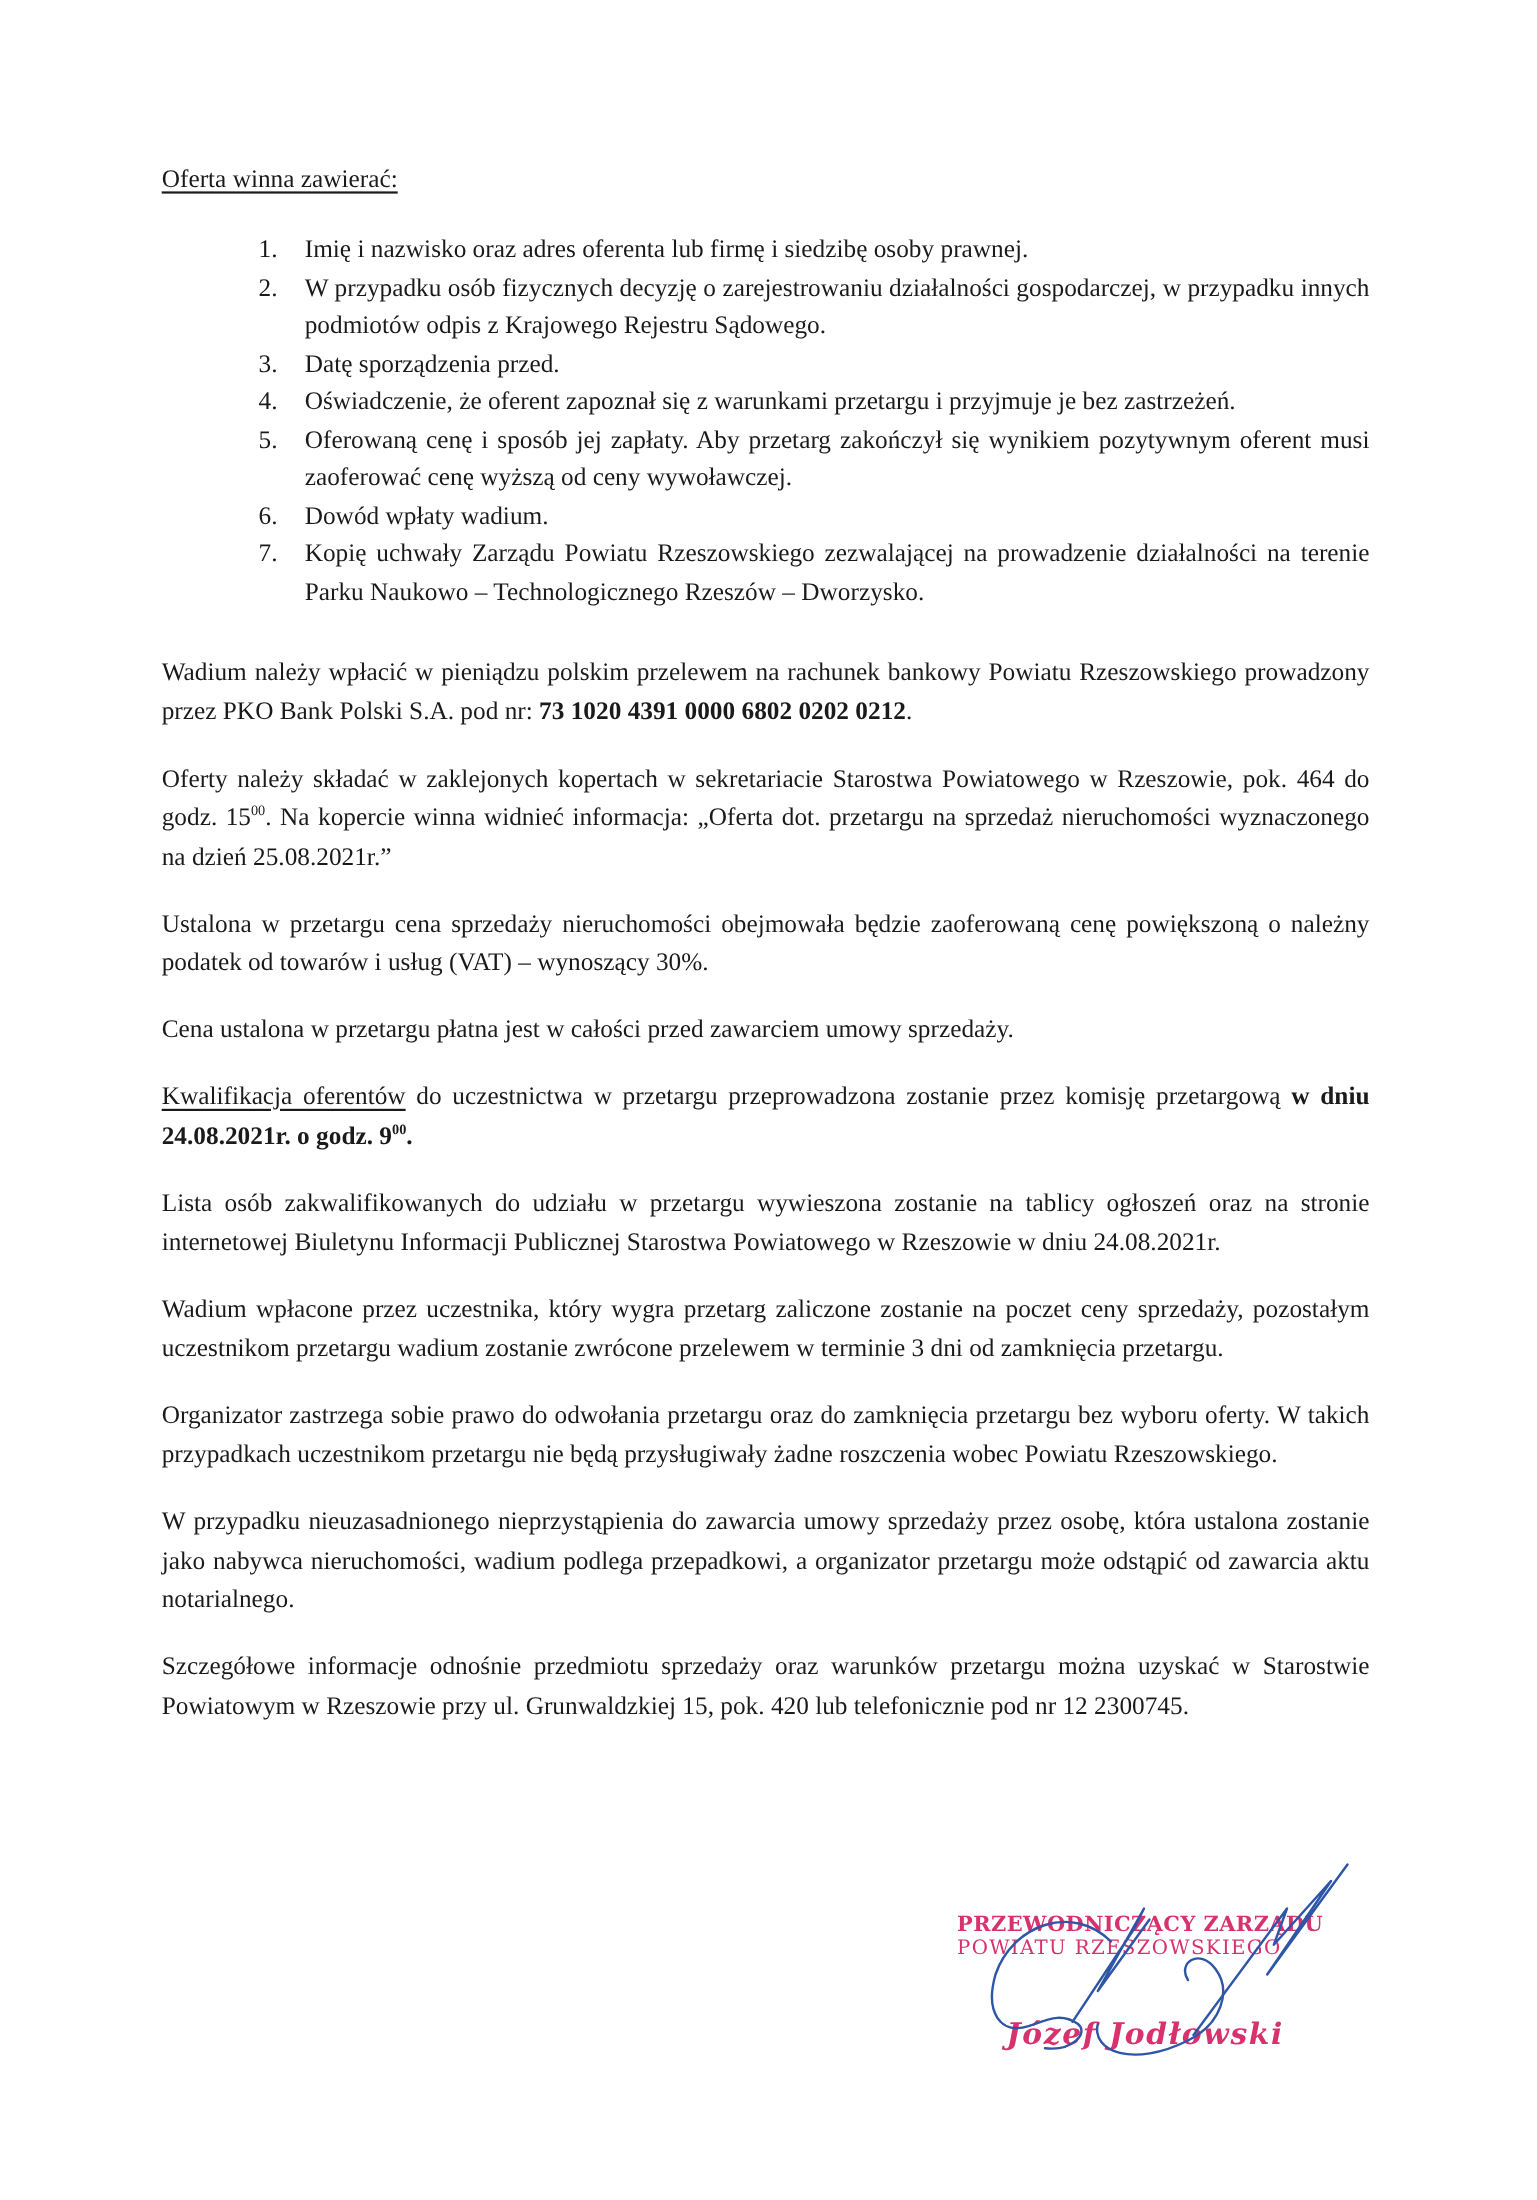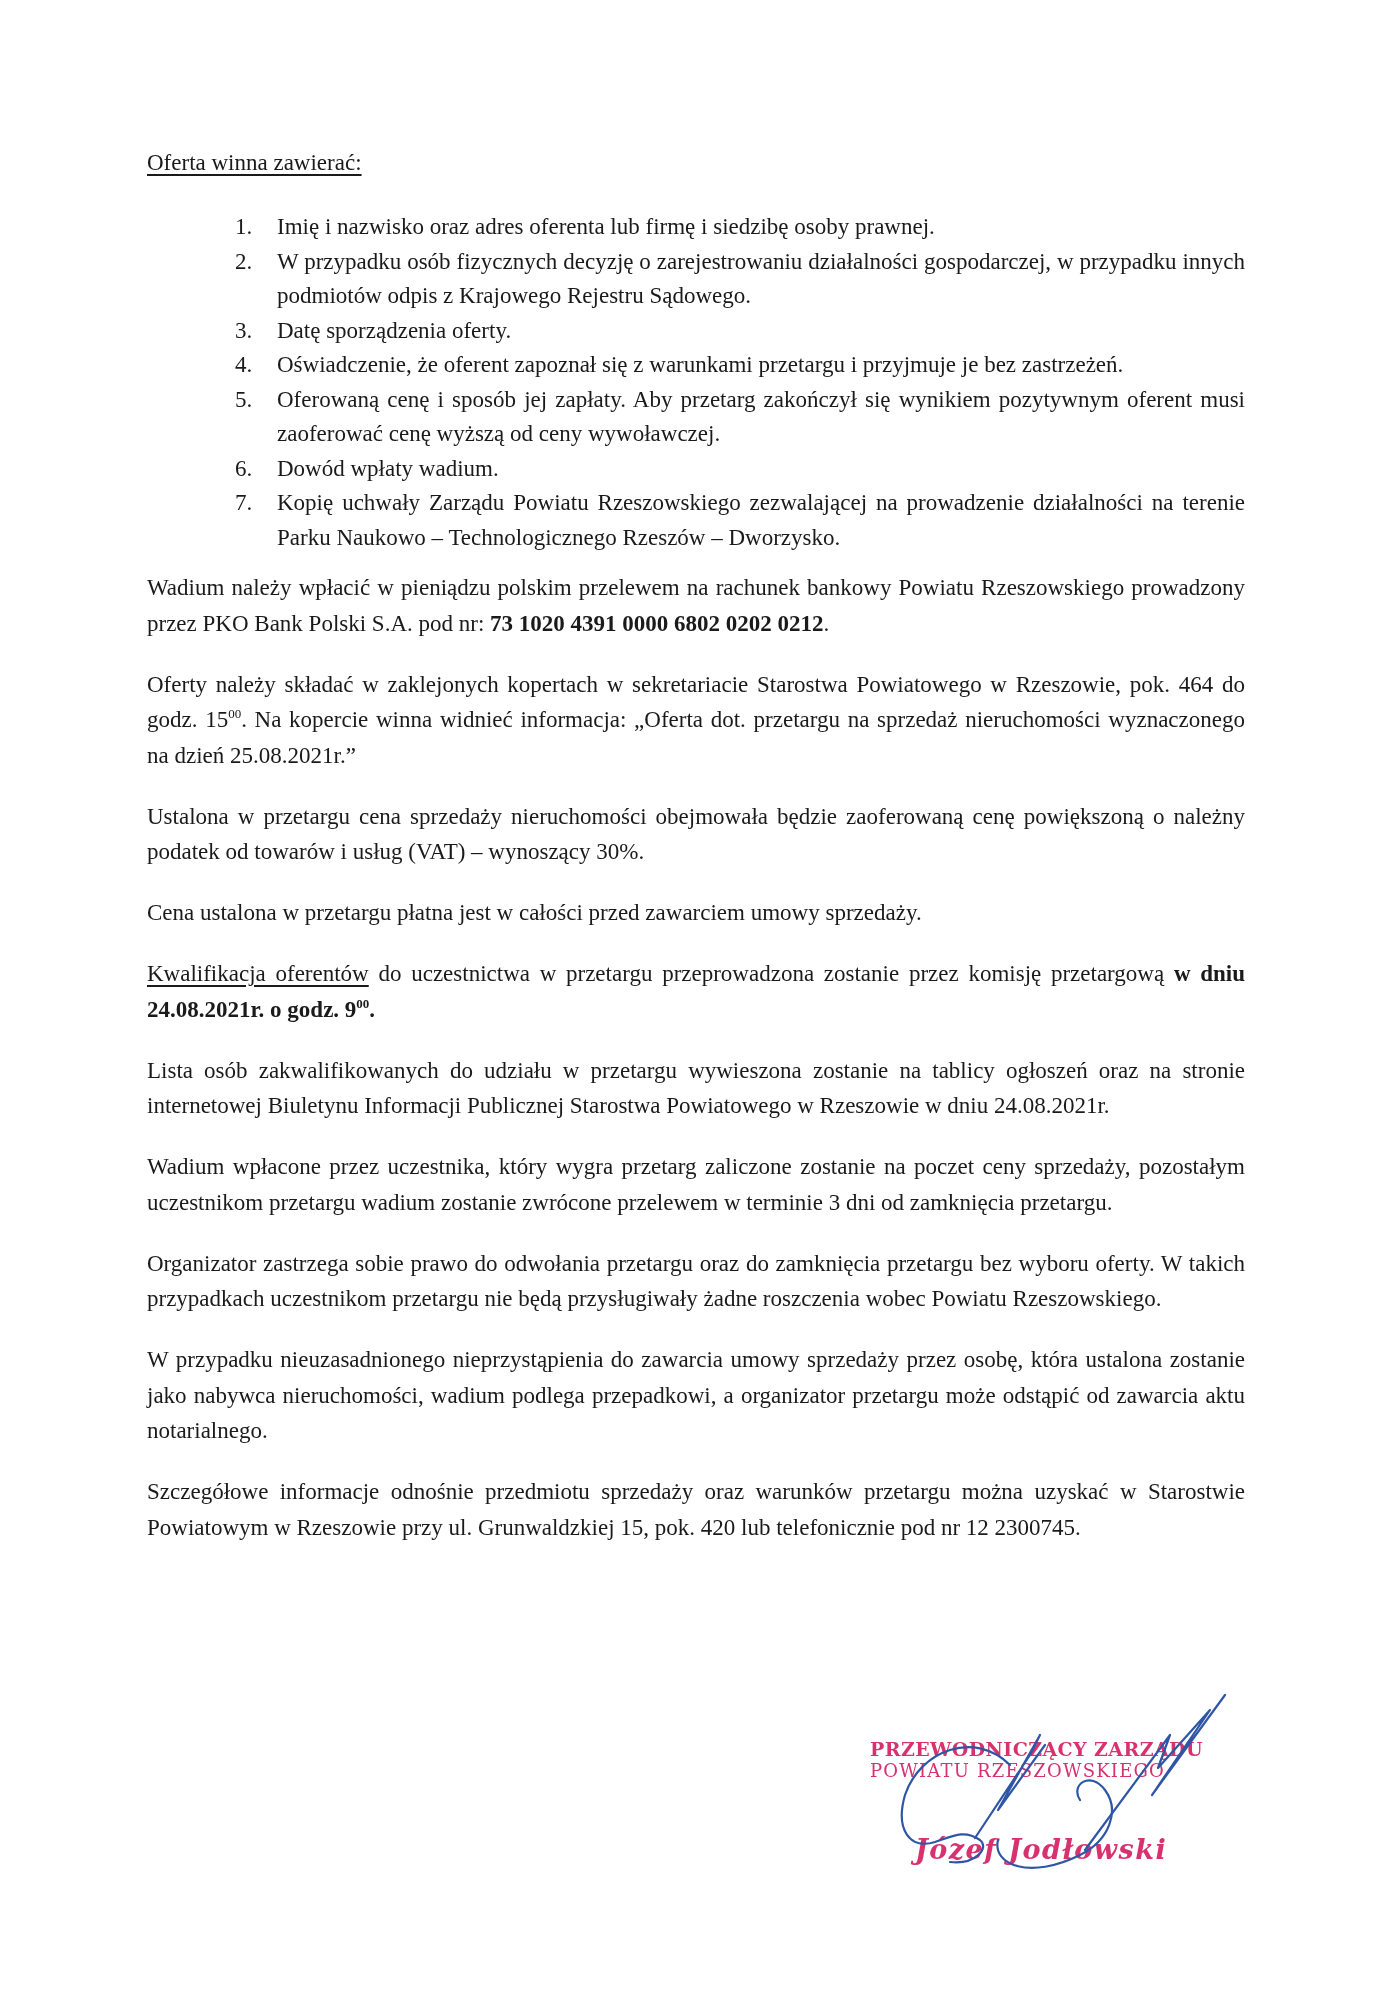--- a/index.html
+++ b/index.html
@@ -50,21 +50,21 @@
     min-width: 42px;
     margin-left: 88px;
   }
   .req-item .txt {
     flex: 1;
     text-align: justify;
   }
   .paras {
     position: absolute;
     left: 0;
-    top: 570px;
+    top: 593px;
     width: 1098px;
   }
   .para {
     margin: 0 0 25.5px 0;
     line-height: 35.5px;
     text-align: justify;
   }
   .bold { font-weight: bold; }
   .ul { text-decoration: underline; text-underline-offset: 4px; }
   sup.hr {
@@ -125,21 +125,21 @@
     <li class="req-item">
       <span class="num">1.</span>
       <span class="txt">Imię i nazwisko oraz adres oferenta lub firmę i siedzibę osoby prawnej.</span>
     </li>
     <li class="req-item">
       <span class="num">2.</span>
       <span class="txt">W przypadku osób fizycznych decyzję o zarejestrowaniu działalności gospodarczej, w przypadku innych podmiotów odpis z Krajowego Rejestru Sądowego.</span>
     </li>
     <li class="req-item">
       <span class="num">3.</span>
-      <span class="txt">Datę sporządzenia oferty.</span>
+      <span class="txt">Datę sporządzenia przed.</span>
     </li>
     <li class="req-item">
       <span class="num">4.</span>
       <span class="txt">Oświadczenie, że oferent zapoznał się z warunkami przetargu i przyjmuje je bez zastrzeżeń.</span>
     </li>
     <li class="req-item">
       <span class="num">5.</span>
       <span class="txt">Oferowaną cenę i sposób jej zapłaty. Aby przetarg zakończył się wynikiem pozytywnym oferent musi zaoferować cenę wyższą od ceny wywoławczej.</span>
     </li>
     <li class="req-item">

